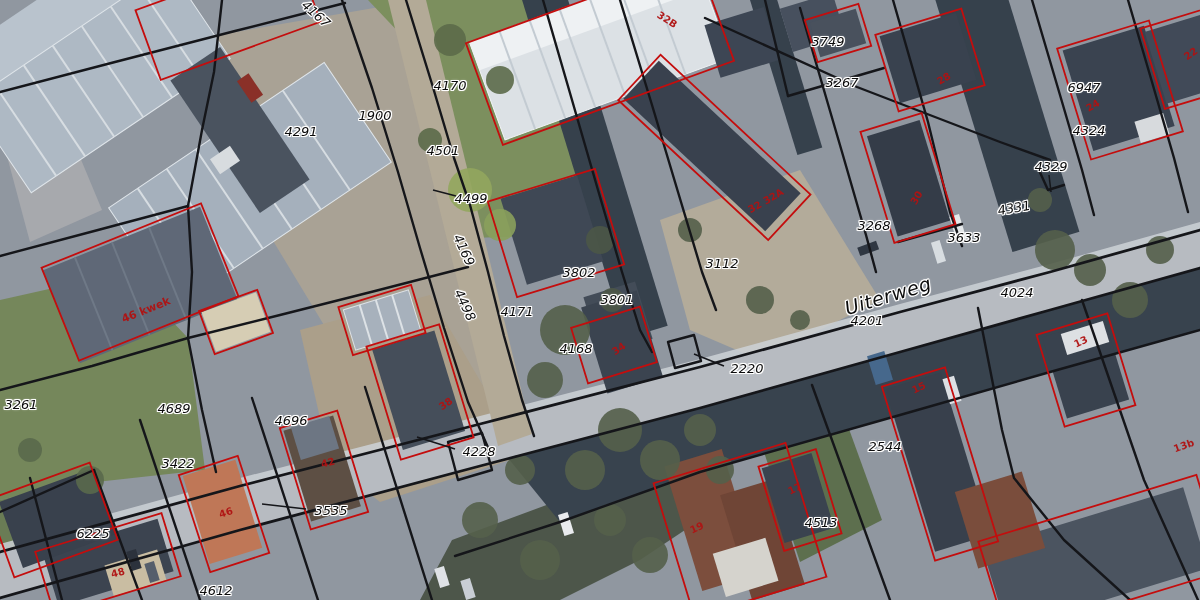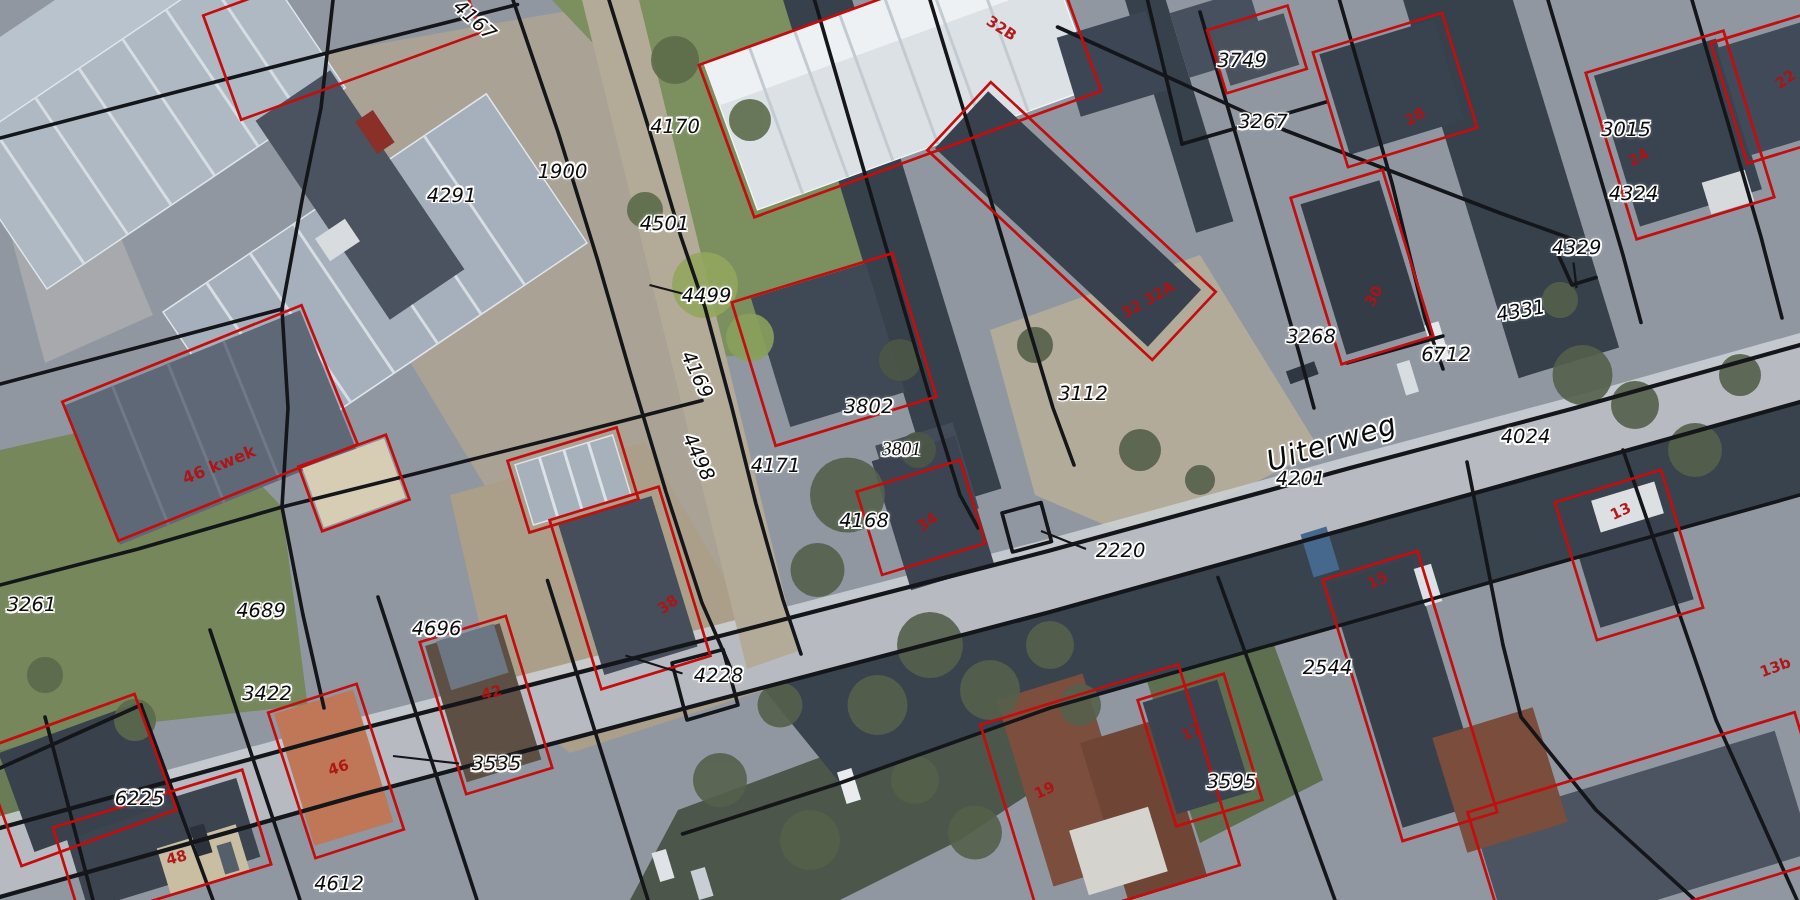--- a/index.html
+++ b/index.html
@@ -382,42 +382,42 @@
       <div class="lbl parcel-label" style="left: 316px; top: 14px; transform: translate(-50%, -50%) rotate(42deg);">4167</div>
       <div class="lbl parcel-label" style="left: 450px; top: 85px; transform: translate(-50%, -50%) rotate(0deg);">4170</div>
       <div class="lbl parcel-label" style="left: 375px; top: 115px; transform: translate(-50%, -50%) rotate(0deg);">1900</div>
       <div class="lbl parcel-label" style="left: 301px; top: 131px; transform: translate(-50%, -50%) rotate(0deg);">4291</div>
       <div class="lbl parcel-label" style="left: 443px; top: 150px; transform: translate(-50%, -50%) rotate(0deg);">4501</div>
       <div class="lbl parcel-label" style="left: 471px; top: 198px; transform: translate(-50%, -50%) rotate(0deg);">4499</div>
       <div class="lbl parcel-label" style="left: 464px; top: 250px; transform: translate(-50%, -50%) rotate(65deg);">4169</div>
       <div class="lbl parcel-label" style="left: 465px; top: 305px; transform: translate(-50%, -50%) rotate(65deg);">4498</div>
       <div class="lbl parcel-label" style="left: 517px; top: 311px; transform: translate(-50%, -50%) rotate(0deg);">4171</div>
       <div class="lbl parcel-label" style="left: 579px; top: 272px; transform: translate(-50%, -50%) rotate(0deg);">3802</div>
-      <div class="lbl parcel-label" style="left: 601px; top: 299px; transform: translate(-50%, -50%) rotate(0deg); font-family: Liberation Serif, serif;">3801</div>
+      <div class="lbl parcel-label" style="left: 617px; top: 299px; transform: translate(-50%, -50%) rotate(0deg);">3801</div>
       <div class="lbl parcel-label" style="left: 576px; top: 348px; transform: translate(-50%, -50%) rotate(0deg);">4168</div>
       <div class="lbl parcel-label" style="left: 722px; top: 263px; transform: translate(-50%, -50%) rotate(0deg);">3112</div>
       <div class="lbl parcel-label" style="left: 747px; top: 368px; transform: translate(-50%, -50%) rotate(0deg);">2220</div>
       <div class="lbl parcel-label" style="left: 479px; top: 451px; transform: translate(-50%, -50%) rotate(0deg);">4228</div>
       <div class="lbl parcel-label" style="left: 21px; top: 404px; transform: translate(-50%, -50%) rotate(0deg); text-align: right;">3261</div>
       <div class="lbl parcel-label" style="left: 174px; top: 408px; transform: translate(-50%, -50%) rotate(0deg);">4689</div>
       <div class="lbl parcel-label" style="left: 291px; top: 420px; transform: translate(-50%, -50%) rotate(0deg);">4696</div>
       <div class="lbl parcel-label" style="left: 178px; top: 463px; transform: translate(-50%, -50%) rotate(0deg);">3422</div>
       <div class="lbl parcel-label" style="left: 93px; top: 533px; transform: translate(-50%, -50%) rotate(0deg);">6225</div>
       <div class="lbl parcel-label" style="left: 331px; top: 510px; transform: translate(-50%, -50%) rotate(0deg);">3535</div>
-      <div class="lbl parcel-label" style="left: 226px; top: 590px; transform: translate(-50%, -50%) rotate(0deg);">4612</div>
+      <div class="lbl parcel-label" style="left: 216px; top: 590px; transform: translate(-50%, -50%) rotate(0deg);">4612</div>
       <div class="lbl parcel-label" style="left: 885px; top: 446px; transform: translate(-50%, -50%) rotate(0deg);">2544</div>
-      <div class="lbl parcel-label" style="left: 821px; top: 522px; transform: translate(-50%, -50%) rotate(0deg);">3595</div>
+      <div class="lbl parcel-label" style="left: 821px; top: 522px; transform: translate(-50%, -50%) rotate(0deg);">4513</div>
       <div class="lbl parcel-label" style="left: 874px; top: 225px; transform: translate(-50%, -50%) rotate(0deg);">3268</div>
       <div class="lbl parcel-label" style="left: 867px; top: 272px; transform: translate(-50%, -50%) rotate(0deg); margin-top: 48px;">4201</div>
       <div class="lbl parcel-label" style="left: 1017px; top: 292px; transform: translate(-50%, -50%) rotate(0deg);">4024</div>
-      <div class="lbl parcel-label" style="left: 964px; top: 237px; transform: translate(-50%, -50%) rotate(0deg);">6712</div>
+      <div class="lbl parcel-label" style="left: 964px; top: 237px; transform: translate(-50%, -50%) rotate(0deg);">3633</div>
       <div class="lbl parcel-label" style="left: 1014px; top: 208px; transform: translate(-50%, -50%) rotate(-10deg);">4331</div>
       <div class="lbl parcel-label" style="left: 1051px; top: 166px; transform: translate(-50%, -50%) rotate(0deg);">4329</div>
       <div class="lbl parcel-label" style="left: 1089px; top: 130px; transform: translate(-50%, -50%) rotate(0deg);">4324</div>
-      <div class="lbl parcel-label" style="left: 1084px; top: 87px; transform: translate(-50%, -50%) rotate(0deg);">3015</div>
+      <div class="lbl parcel-label" style="left: 1084px; top: 87px; transform: translate(-50%, -50%) rotate(0deg);">6947</div>
       <div class="lbl parcel-label" style="left: 828px; top: 41px; transform: translate(-50%, -50%) rotate(0deg);">3749</div>
       <div class="lbl parcel-label" style="left: 842px; top: 82px; transform: translate(-50%, -50%) rotate(0deg);">3267</div>
       <div class="lbl house-number" style="left: 667px; top: 20px; transform: translate(-50%, -50%) rotate(33deg);">32B</div>
       <div class="lbl house-number" style="left: 146px; top: 310px; font-size: 11px; transform: translate(-50%, -50%) rotate(-22deg);">46 kwek</div>
       <div class="lbl house-number" style="left: 944px; top: 79px; transform: translate(-50%, -50%) rotate(-30deg);">28</div>
       <div class="lbl house-number" style="left: 1191px; top: 54px; transform: translate(-50%, -50%) rotate(-35deg);">22</div>
       <div class="lbl house-number" style="left: 1093px; top: 106px; transform: translate(-50%, -50%) rotate(-30deg);">24</div>
       <div class="lbl house-number" style="left: 917px; top: 198px; transform: translate(-50%, -50%) rotate(-60deg);">30</div>
       <div class="lbl house-number" style="left: 766px; top: 201px; transform: translate(-50%, -50%) rotate(-30deg);">32 32A</div>
       <div class="lbl house-number" style="left: 619px; top: 349px; transform: translate(-50%, -50%) rotate(-35deg);">34</div>

